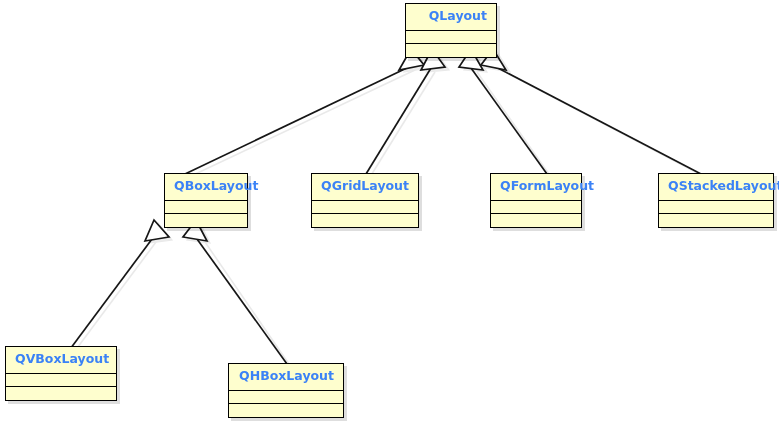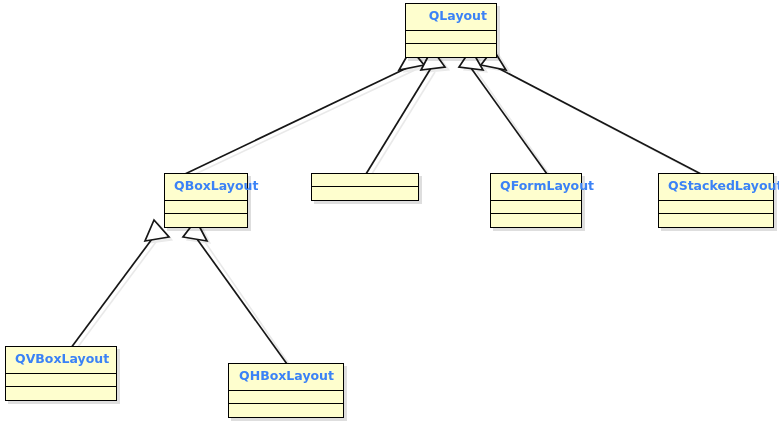--- a/index.html
+++ b/index.html
@@ -110,20 +110,21 @@
     <div class="uml-oper-compartment"></div>
   </div>
 
   <div class="uml-class" style="left:130px; top:173px; width:84px;margin-left:34px;">
     <div class="uml-name-compartment">QBoxLayout</div>
     <div class="uml-attr-compartment"></div>
     <div class="uml-oper-compartment"></div>
   </div>
 
   <div class="uml-class" style="left:311px; top:173px; width:108px;">
+    <div class="uml-name-compartment">QGridLayout</div>
     <div class="uml-attr-compartment"></div>
     <div class="uml-oper-compartment"></div>
   </div>
 
   <div class="uml-class" style="left:490px; top:173px; width:92px;">
     <div class="uml-name-compartment">QFormLayout</div>
     <div class="uml-attr-compartment"></div>
     <div class="uml-oper-compartment"></div>
   </div>
 

